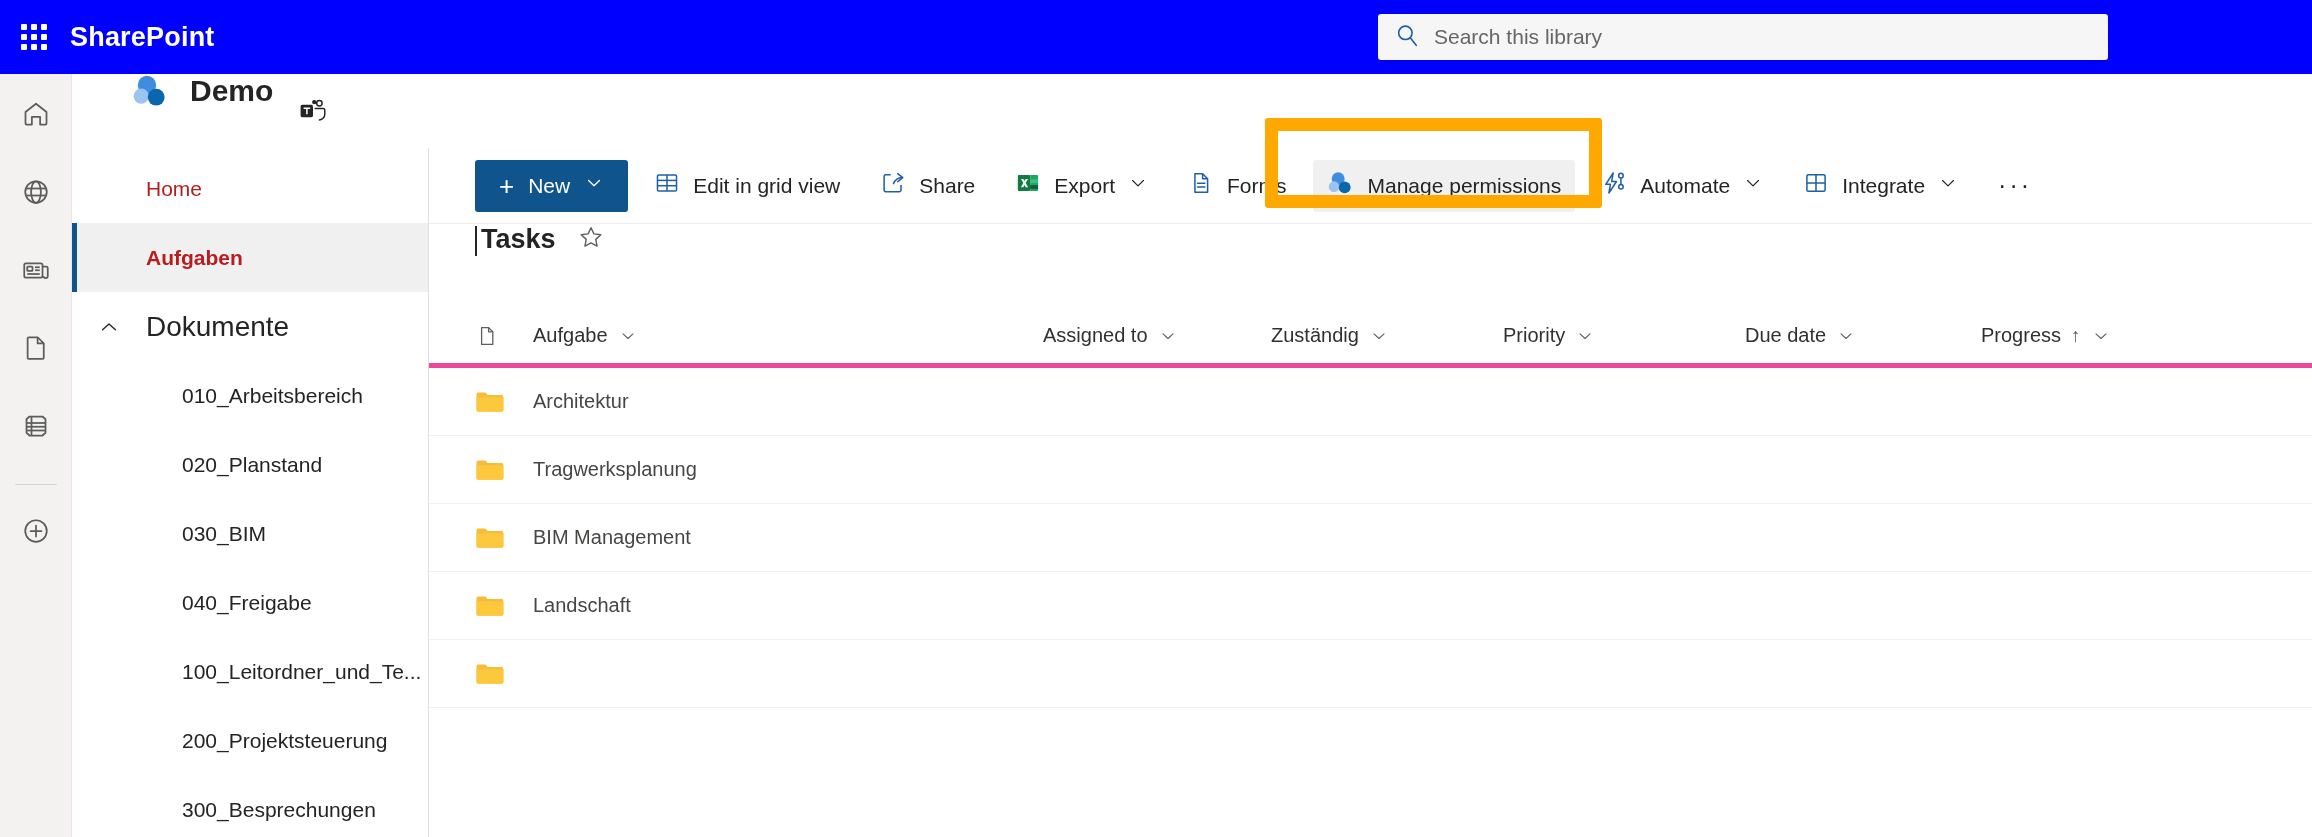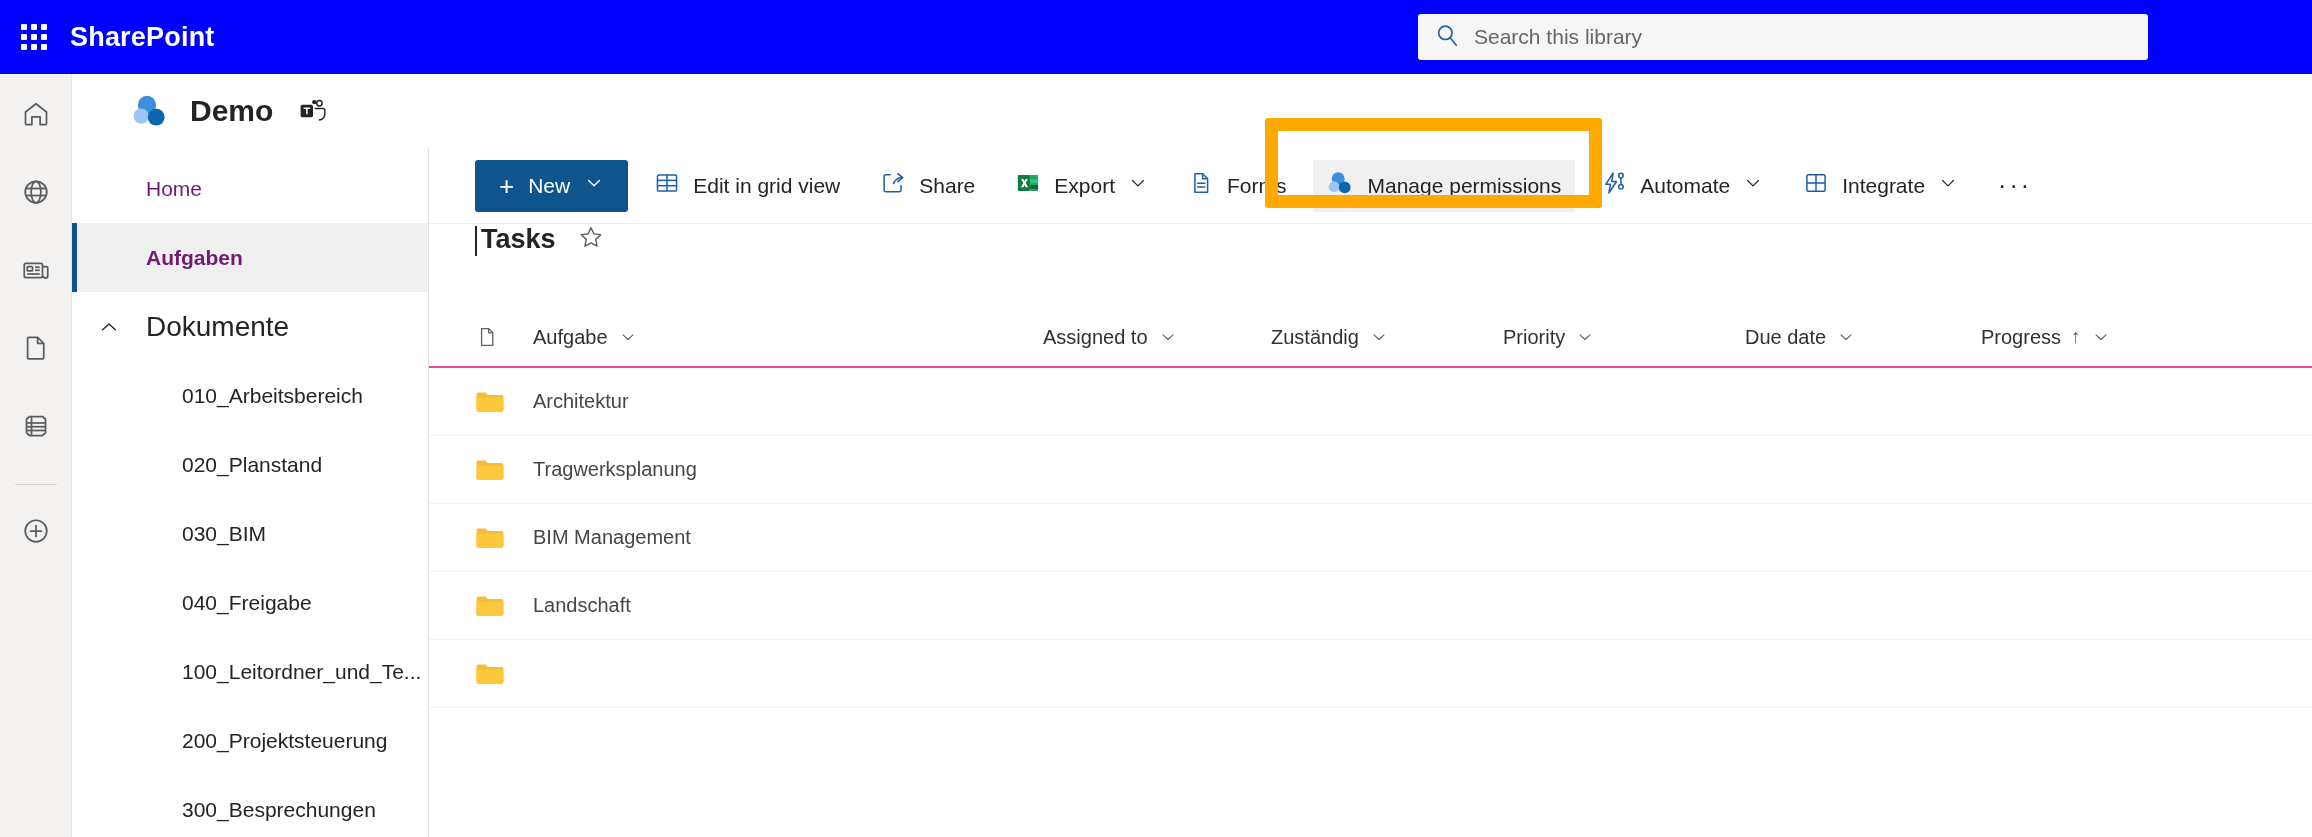--- a/index.html
+++ b/index.html
@@ -31,21 +31,21 @@
   }
   .waffle i { width: 6px; height: 6px; background: #fff; border-radius: 1px; display: block; }
   .suite-brand {
     color: #ffffff;
     font-size: 27px;
     font-weight: 600;
     letter-spacing: .2px;
     cursor: pointer;
   }
   .search-wrap {
-    position: absolute; left: 1418px; top: 14px;
+    position: absolute; left: 1378px; top: 14px;
     width: 730px; height: 46px;
     background: #f6f6f6;
     border-radius: 3px;
     display: flex; align-items: center;
     padding: 0 16px;
     box-shadow: 0 1px 2px rgba(0,0,0,.18);
   }
   .search-wrap svg { flex: none; }
   .search-input {
     border: 0; outline: 0; background: transparent;
@@ -72,21 +72,21 @@
     display: flex; align-items: center; justify-content: center;
     cursor: pointer; border-radius: 4px;
   }
   .rail-sep { width: 42px; height: 1px; background: #d8d6d4; margin: 4px 0 22px; }
 
   
   .site-header {
     position: absolute; top: 74px; left: 72px;
     width: 2240px; height: 74px;
     background: #ffffff;
-    display: flex; align-items: center;
+    display: flex; 
     padding-left: 60px;
   }
   .site-logo { width: 36px; height: 34px; position: relative; flex: none; }
   .site-title {
     font-size: 30px; font-weight: 600; color: #242424;
     margin-left: 22px; cursor: pointer;
   }
   .teams-icon { margin-left: 26px; display: flex; align-items: center; cursor: pointer; }
 
   
@@ -97,21 +97,21 @@
     border-right: 1px solid #e1e1e1;
     padding-top: 6px;
     overflow: hidden;
   }
   .nav-item {
     position: relative;
     height: 69px;
     display: flex; align-items: center;
     padding-left: 74px;
     font-size: 21px;
-    color: #701a75;
+    color: #b91c1c;
     cursor: pointer;
   }
   .nav-item.selected { background: #f0f0f0; font-weight: 700; }
   .nav-item.selected::before {
     content: ""; position: absolute; left: 0; top: 0;
     width: 5px; height: 100%; background: #0f548c;
   }
   .nav-group {
     position: relative;
     height: 69px;
@@ -192,21 +192,21 @@
   }
   .list-title::before {
     content: ""; position: absolute; left: 0; top: 2px;
     width: 2px; height: 30px; background: #242424;
   }
   .fav-star { margin-left: 22px; display: flex; cursor: pointer; }
 
   .grid-head {
     display: flex; 
     height: 60px;
-    border-bottom: 2px solid #ec4899;
+    border-bottom: 5px solid #ec4899;
     padding-left: 46px;
     color: #323130;
     font-size: 20px;
   }
   .col {
     display: flex; align-items: center; gap: 10px;
     cursor: pointer; white-space: nowrap;
   }
   .col-icon  { width: 58px; flex: none; display: flex; align-items: center; }
   .col-name  { width: 510px; flex: none; }

